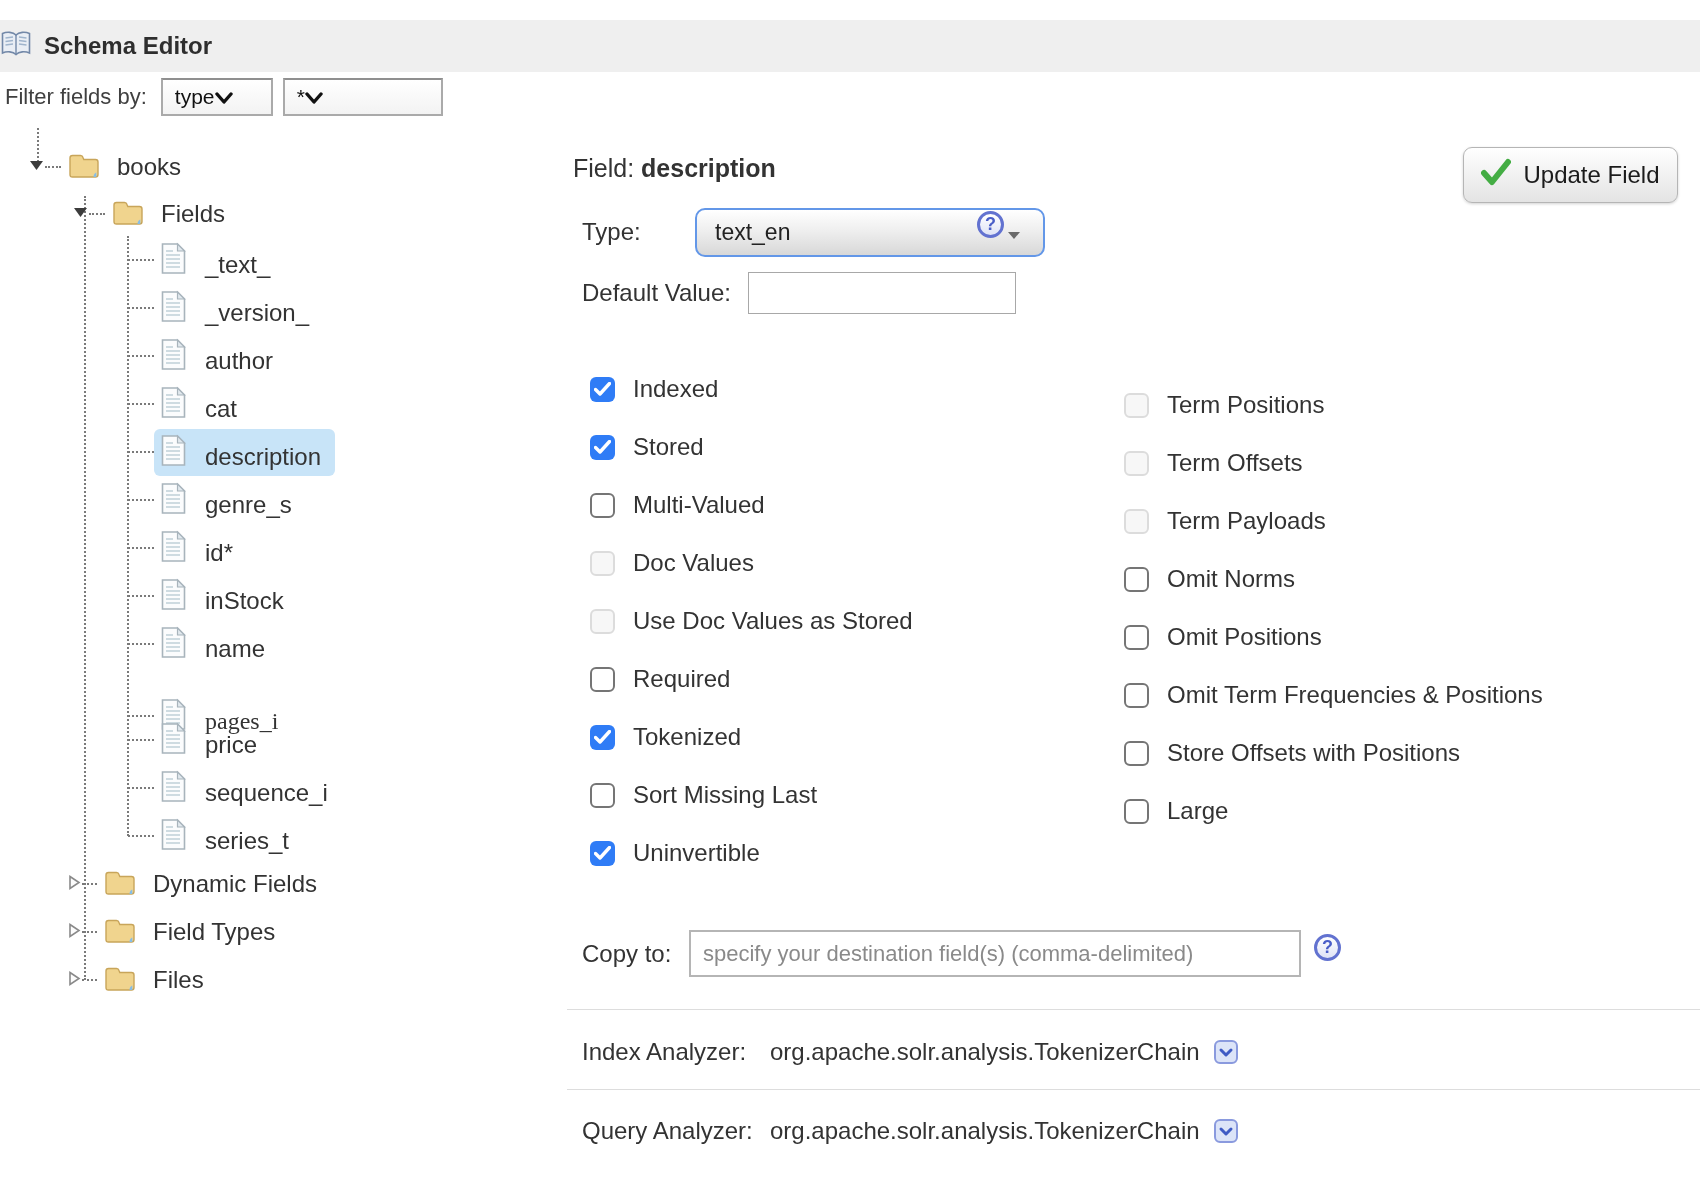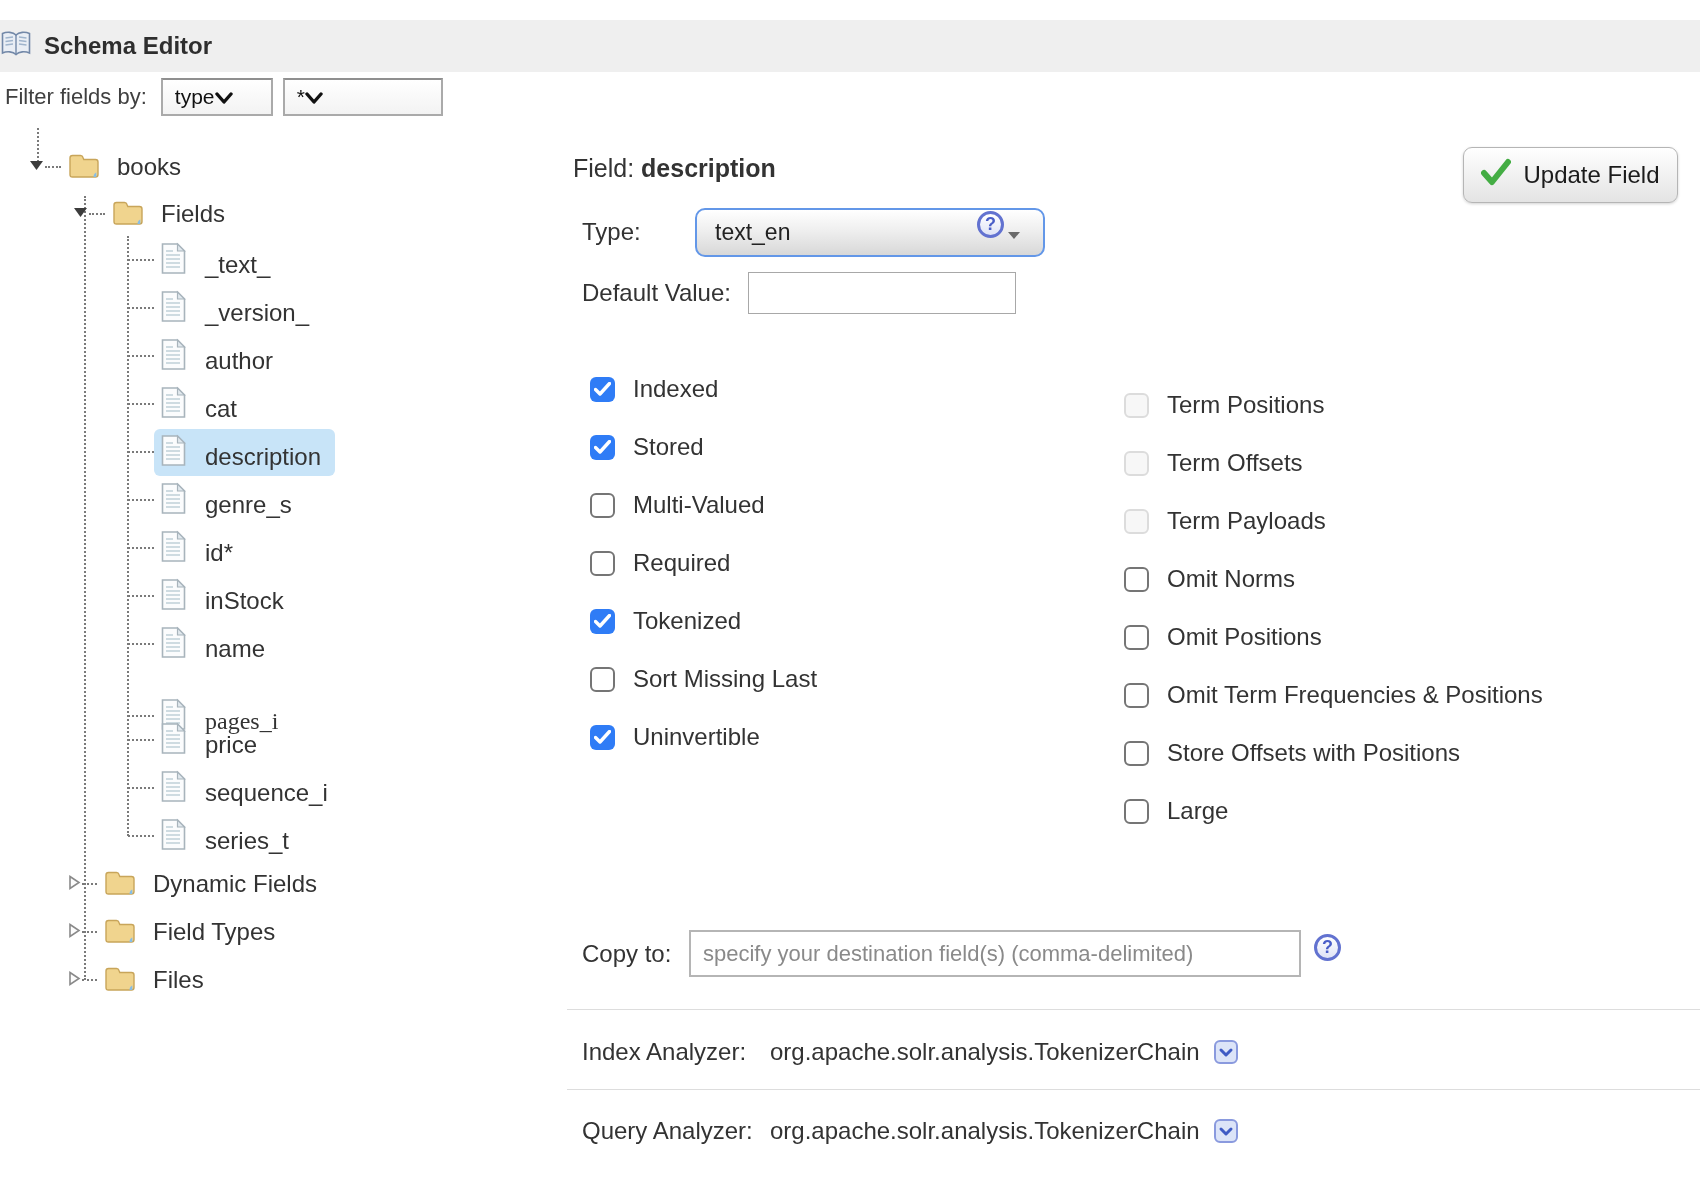--- a/index.html
+++ b/index.html
@@ -512,20 +512,32 @@
     </span>
     <span class="flag-label">Stored</span>
   </div>
     <div class="flag-row">
     <span class="cb enabled">
       
     </span>
     <span class="flag-label">Multi-Valued</span>
   </div>
     <div class="flag-row">
+    <span class="cb disabled">
+      
+    </span>
+    <span class="flag-label">Doc Values</span>
+  </div>
+    <div class="flag-row">
+    <span class="cb disabled">
+      
+    </span>
+    <span class="flag-label">Use Doc Values as Stored</span>
+  </div>
+    <div class="flag-row">
     <span class="cb enabled">
       
     </span>
     <span class="flag-label">Required</span>
   </div>
     <div class="flag-row">
     <span class="cb checked">
       <svg width="17" height="14" viewBox="0 0 17 14">
           <path d="M1.5 7.5 L6 12 L15.5 1.5" stroke="#fff" stroke-width="3.4" fill="none" stroke-linecap="round" stroke-linejoin="round"></path>
         </svg>

